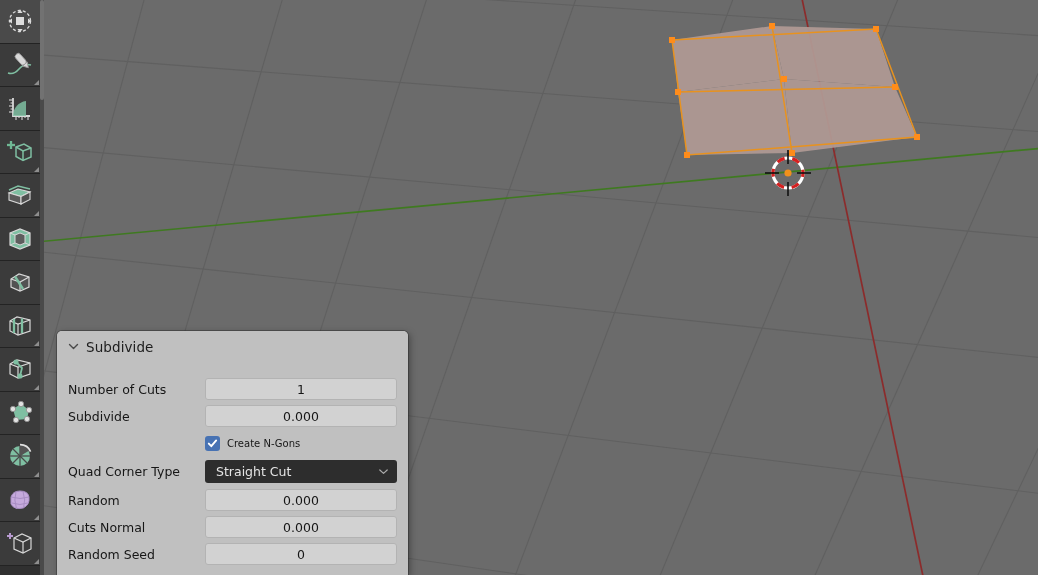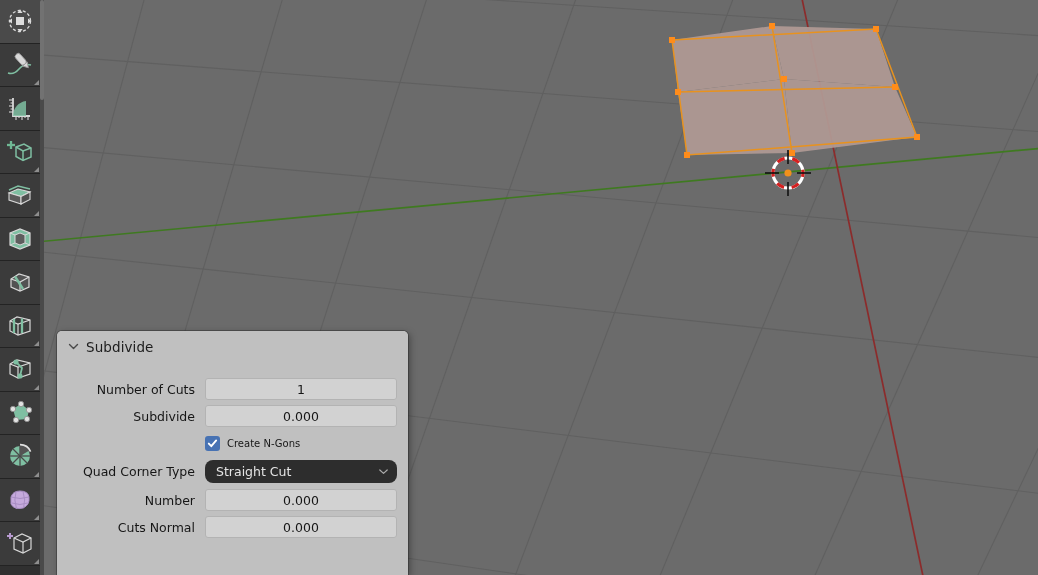--- a/index.html
+++ b/index.html
@@ -69,21 +69,21 @@
   }
   #op-header .chev { flex:0 0 auto; display:block; }
   #op-title { font-size:13.5px; color:#1d1d1d; letter-spacing:.1px; }
 
   .field-row {
     display:flex; align-items:center;
     height:24px; margin:0 11px 3px 11px;
   }
   .field-label {
     width:137px; flex:0 0 137px;
-    text-align:right; padding-right:10px;
+    padding-right:10px;
     font-size:12.5px; color:#161616;
     white-space:nowrap;
   }
   .field-value {
     flex:1 1 auto; height:22px;
     background:#d2d2d2;
     border:1px solid #b3b3b3;
     border-radius:3px;
     display:flex; align-items:center; justify-content:center;
     font-size:12.5px; color:#161616;
@@ -102,21 +102,21 @@
     cursor:pointer; margin-right:7px;
   }
   .check-label { font-size:10px; color:#161616; cursor:pointer; }
 
   .dropdown-row {
     display:flex; align-items:center;
     height:25px; margin:1px 11px 4px 11px;
   }
   .dropdown {
     flex:1 1 auto; height:23px;
-    background:#2d2d2d; border-radius:8px;
+    background:#2d2d2d; border-radius:3px;
     display:flex; align-items:center;
     padding:0 8px 0 11px;
     cursor:pointer;
   }
   .dd-text { flex:1 1 auto; font-size:12.5px; color:#e4e4e4; }
 </style>
 </head>
 <body>
 
 <div id="app">
@@ -432,24 +432,28 @@
         <span class="dd-text">Straight Cut</span>
         <span>
           <svg width="11" height="11" viewBox="0 0 11 11">
             <path d="M1.8 4 L5.5 7.4 L9.2 4" fill="none" stroke="#a8a8a8" stroke-width="1.25" stroke-linecap="round" stroke-linejoin="round"></path>
           </svg>
         </span>
       </span>
     </div>
 
     <div class="field-row">
-      <span class="field-label">Number</span>
+      <span class="field-label">Random</span>
       <span class="field-value">0.000</span>
     </div>
 
     <div class="field-row">
       <span class="field-label">Cuts Normal</span>
       <span class="field-value">0.000</span>
     </div>
 
+    <div class="field-row">
+      <span class="field-label">Random Seed</span>
+      <span class="field-value">0</span>
+    </div>
 
   </div>
 </div>
 
 </body></html>

